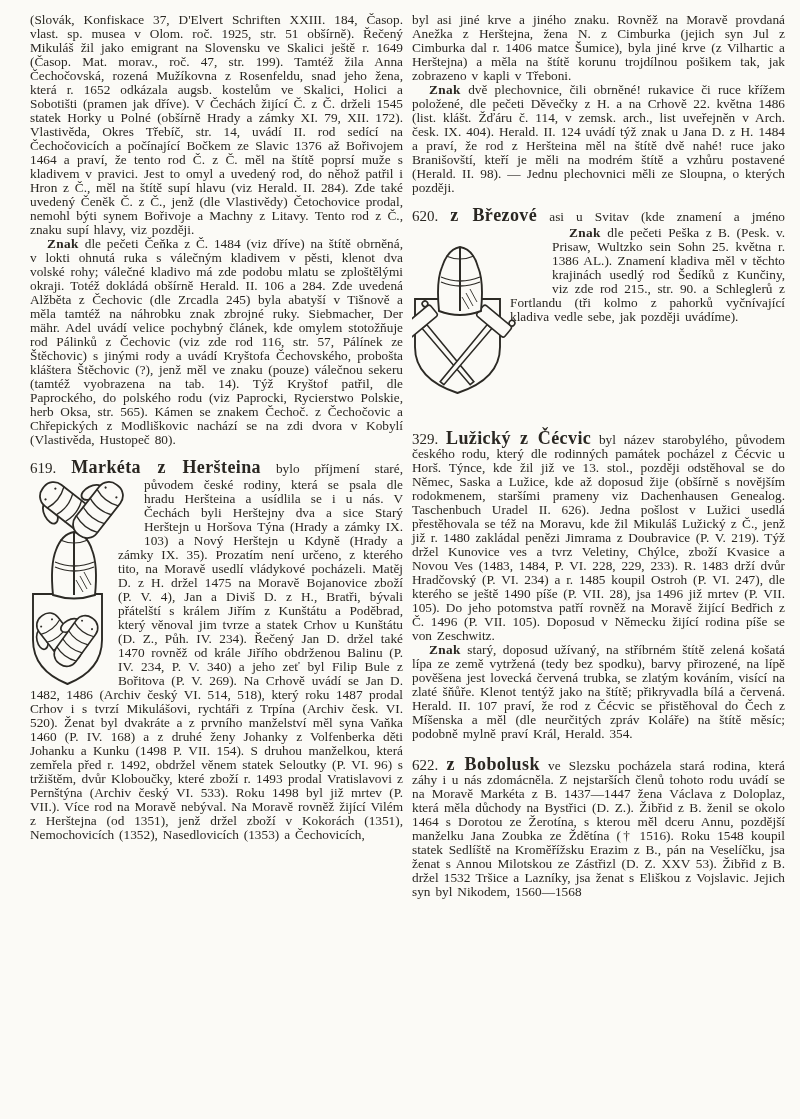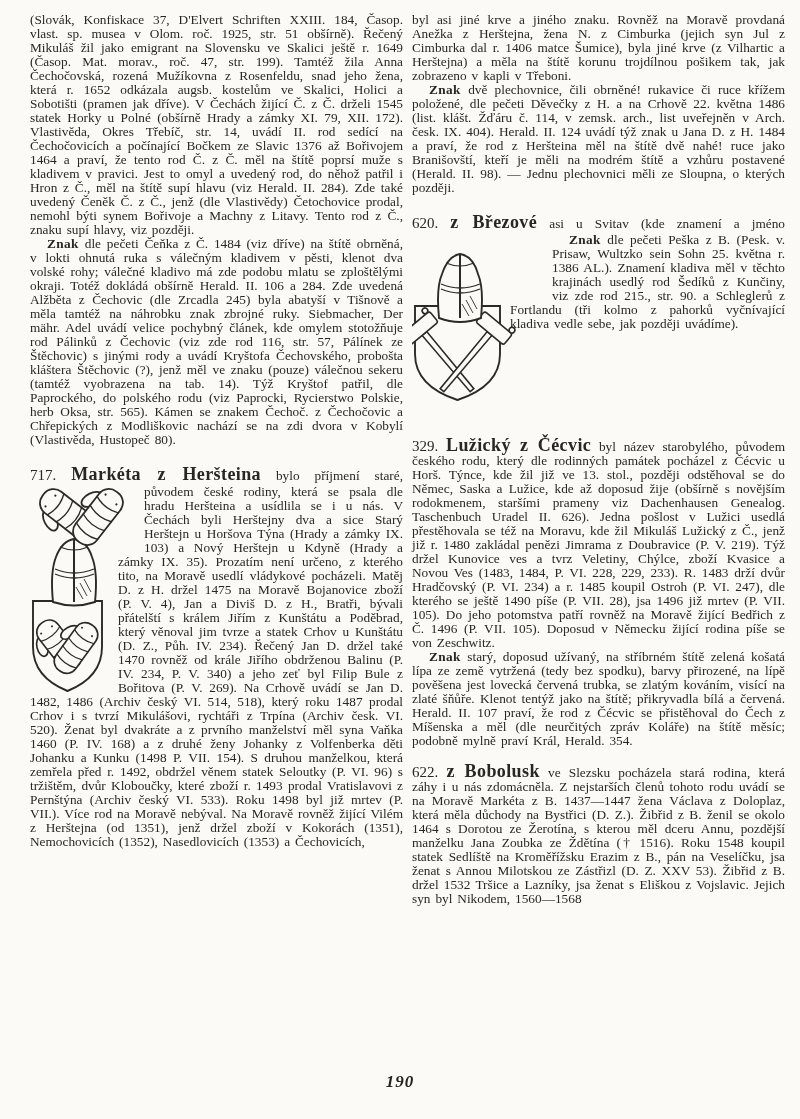--- a/index.html
+++ b/index.html
@@ -3,21 +3,21 @@
 <meta charset="utf-8">
 <style>
   html,body{margin:0;padding:0;}
   body{width:800px;height:1119px;background:#d9d8d4;font-family:"Liberation Serif","DejaVu Serif",serif;}
   .page{position:relative;width:800px;height:1119px;background:#fbfaf6;color:#2a2722;overflow:hidden;}
   .columns{display:flex;gap:9px;padding:13px 15px 0 30px;}
   .col{width:373px;font-size:13.3px;line-height:14px;text-align:justify;word-spacing:1.6px;hyphens:auto;}
   .para{margin:0;}
   .para.indent{text-indent:17px;}
   .znak-lead{font-weight:bold;letter-spacing:.4px;}
-  .section{margin-top:20px;}
+  .section{margin-top:13px;}
   .sec-head{margin:0 0 2px 0;text-align:justify;text-align-last:justify;white-space:normal;}
   .sec-num{font-size:15px;}
   .sec-title{font-weight:bold;font-size:18px;letter-spacing:.4px;}
   .sec-para{margin-top:16px;}
   .sec-body{overflow:visible;}
   .sec-body::after{content:"";display:block;clear:both;}
   .figure{float:left;}
   .figure svg{display:block;}
   .fig619{width:130px;height:208px;shape-outside:polygon(0 0,114px 0,114px 70px,88px 70px,88px 208px,0 208px);margin:2px 0 4px 0;}
   .fig620{width:140px;height:182px;shape-outside:polygon(0 0,142px 0,142px 62px,98px 62px,98px 182px,0 182px);margin:3px 0 4px 0;}
@@ -28,21 +28,21 @@
 
 <div class="page">
   <div class="columns">
 
     <div class="col">
       <p class="para"><span>(Slovák, Konfiskace 37, D'Elvert Schriften XXIII. 184, Časop. vlast. sp. musea v Olom. roč. 1925, str. 51 obšírně). Řečený Mikuláš žil jako emigrant na Slovensku ve Skalici ještě r. 1649 (Časop. Mat. morav., roč. 47, str. 199). Tamtéž žila Anna Čechočovská, rozená Mužíkovna z Rosenfeldu, snad jeho žena, která r. 1652 odkázala augsb. kostelům ve Skalici, Holici a Sobotišti (pramen jak dříve). V Čechách žijící Č. z Č. drželi 1545 statek Horky u Polné (obšírně Hrady a zámky XI. 79, XII. 172). Vlastivěda, Okres Třebíč, str. 14, uvádí II. rod sedící na Čechočovicích a počínající Bočkem ze Slavic 1376 až Bořivojem 1464 a praví, že tento rod Č. z Č. měl na štítě poprsí muže s kladivem v pravici. Jest to omyl a uvedený rod, do něhož patřil i Hron z Č., měl na štítě supí hlavu (viz Herald. II. 284). Zde také uvedený Čeněk Č. z Č., jenž (dle Vlastivědy) Četochovice prodal, nemohl býti synem Bořivoje a Machny z Litavy. Tento rod z Č., znaku supí hlavy, viz později.</span></p>
       <p class="para indent"><span class="znak-lead">Znak</span><span> dle pečeti Čeňka z Č. 1484 (viz dříve) na štítě obrněná, v lokti ohnutá ruka s válečným kladivem v pěsti, klenot dva volské rohy; válečné kladivo má zde podobu mlatu se zploštělými okraji. Totéž dokládá obšírně Herald. II. 106 a 284. Zde uvedená Alžběta z Čechovic (dle Zrcadla 245) byla abatyší v Tišnově a měla tamtéž na náhrobku znak zbrojné ruky. Siebmacher, Der mähr. Adel uvádí velice pochybný článek, kde omylem stotožňuje rod Pálinků z Čechovic (viz zde rod 116, str. 57, Pálínek ze Štěchovic) s jinými rody a uvádí Kryštofa Čechovského, probošta kláštera Štěchovic (?), jenž měl ve znaku (pouze) válečnou sekeru (tamtéž vyobrazena na tab. 14). Týž Kryštof patřil, dle Paprockého, do polského rodu (viz Paprocki, Rycierstwo Polskie, herb Oksa, str. 565). Kámen se znakem Čechoč. z Čechočovic a Chřepických z Modliškovic nachází se na zdi dvora v Kobylí (Vlastivěda, Hustopeč 80).</span></p>
 
       <div class="section">
         <p class="sec-head">
-          <span class="sec-num">717.</span>
+          <span class="sec-num">619.</span>
           <span class="sec-title">Markéta z Heršteina</span>
           <span>bylo příjmení staré,</span>
         </p>
         <div class="sec-body">
           <div class="figure fig619">
             <svg width="130" height="208" viewBox="0 0 130 208">
               <defs>
                 <g id="gnt" stroke="#2c2a25" stroke-width="1.6" fill="#fbfaf6" stroke-linecap="round">
                   <ellipse cx="-14" cy="-9" rx="5.5" ry="10" transform="rotate(25 -14 -9)"></ellipse>
                   <rect x="-12" y="-28" width="24" height="56" rx="11"></rect>
@@ -120,14 +120,13 @@
       <p class="para indent"><span class="znak-lead">Znak</span><span> starý, doposud užívaný, na stříbrném štítě zelená košatá lípa ze země vytržená (tedy bez spodku), barvy přirozené, na lípě pověšena jest lovecká červená trubka, se zlatým kováním, visící na zlaté šňůře. Klenot tentýž jako na štítě; přikryvadla bílá a červená. Herald. II. 107 praví, že rod z Čécvic se přistěhoval do Čech z Míšenska a měl (dle neurčitých zpráv Koláře) na štítě měsíc; podobně mylně praví Král, Herald. 354.</span></p>
 
       <p class="para sec-para">
         <span class="sec-num">622.</span>
         <span class="sec-title">z Bobolusk</span>
         <span>ve Slezsku pocházela stará rodina, která záhy i u nás zdomácněla. Z nejstarších členů tohoto rodu uvádí se na Moravě Markéta z B. 1437—1447 žena Václava z Doloplaz, která měla důchody na Bystřici (D. Z.). Žibřid z B. ženil se okolo 1464 s Dorotou ze Žerotína, s kterou měl dceru Annu, pozdější manželku Jana Zoubka ze Ždětína († 1516). Roku 1548 koupil statek Sedlíště na Kroměřížsku Erazim z B., pán na Veselíčku, jsa ženat s Annou Milotskou ze Zástřizl (D. Z. XXV 53). Žibřid z B. držel 1532 Tršice a Lazníky, jsa ženat s Eliškou z Vojslavic. Jejich syn byl Nikodem, 1560—1568</span>
       </p>
     </div>
   </div>
 
-  <div class="page-number">190</div>
 </div>
 
 </body></html>

